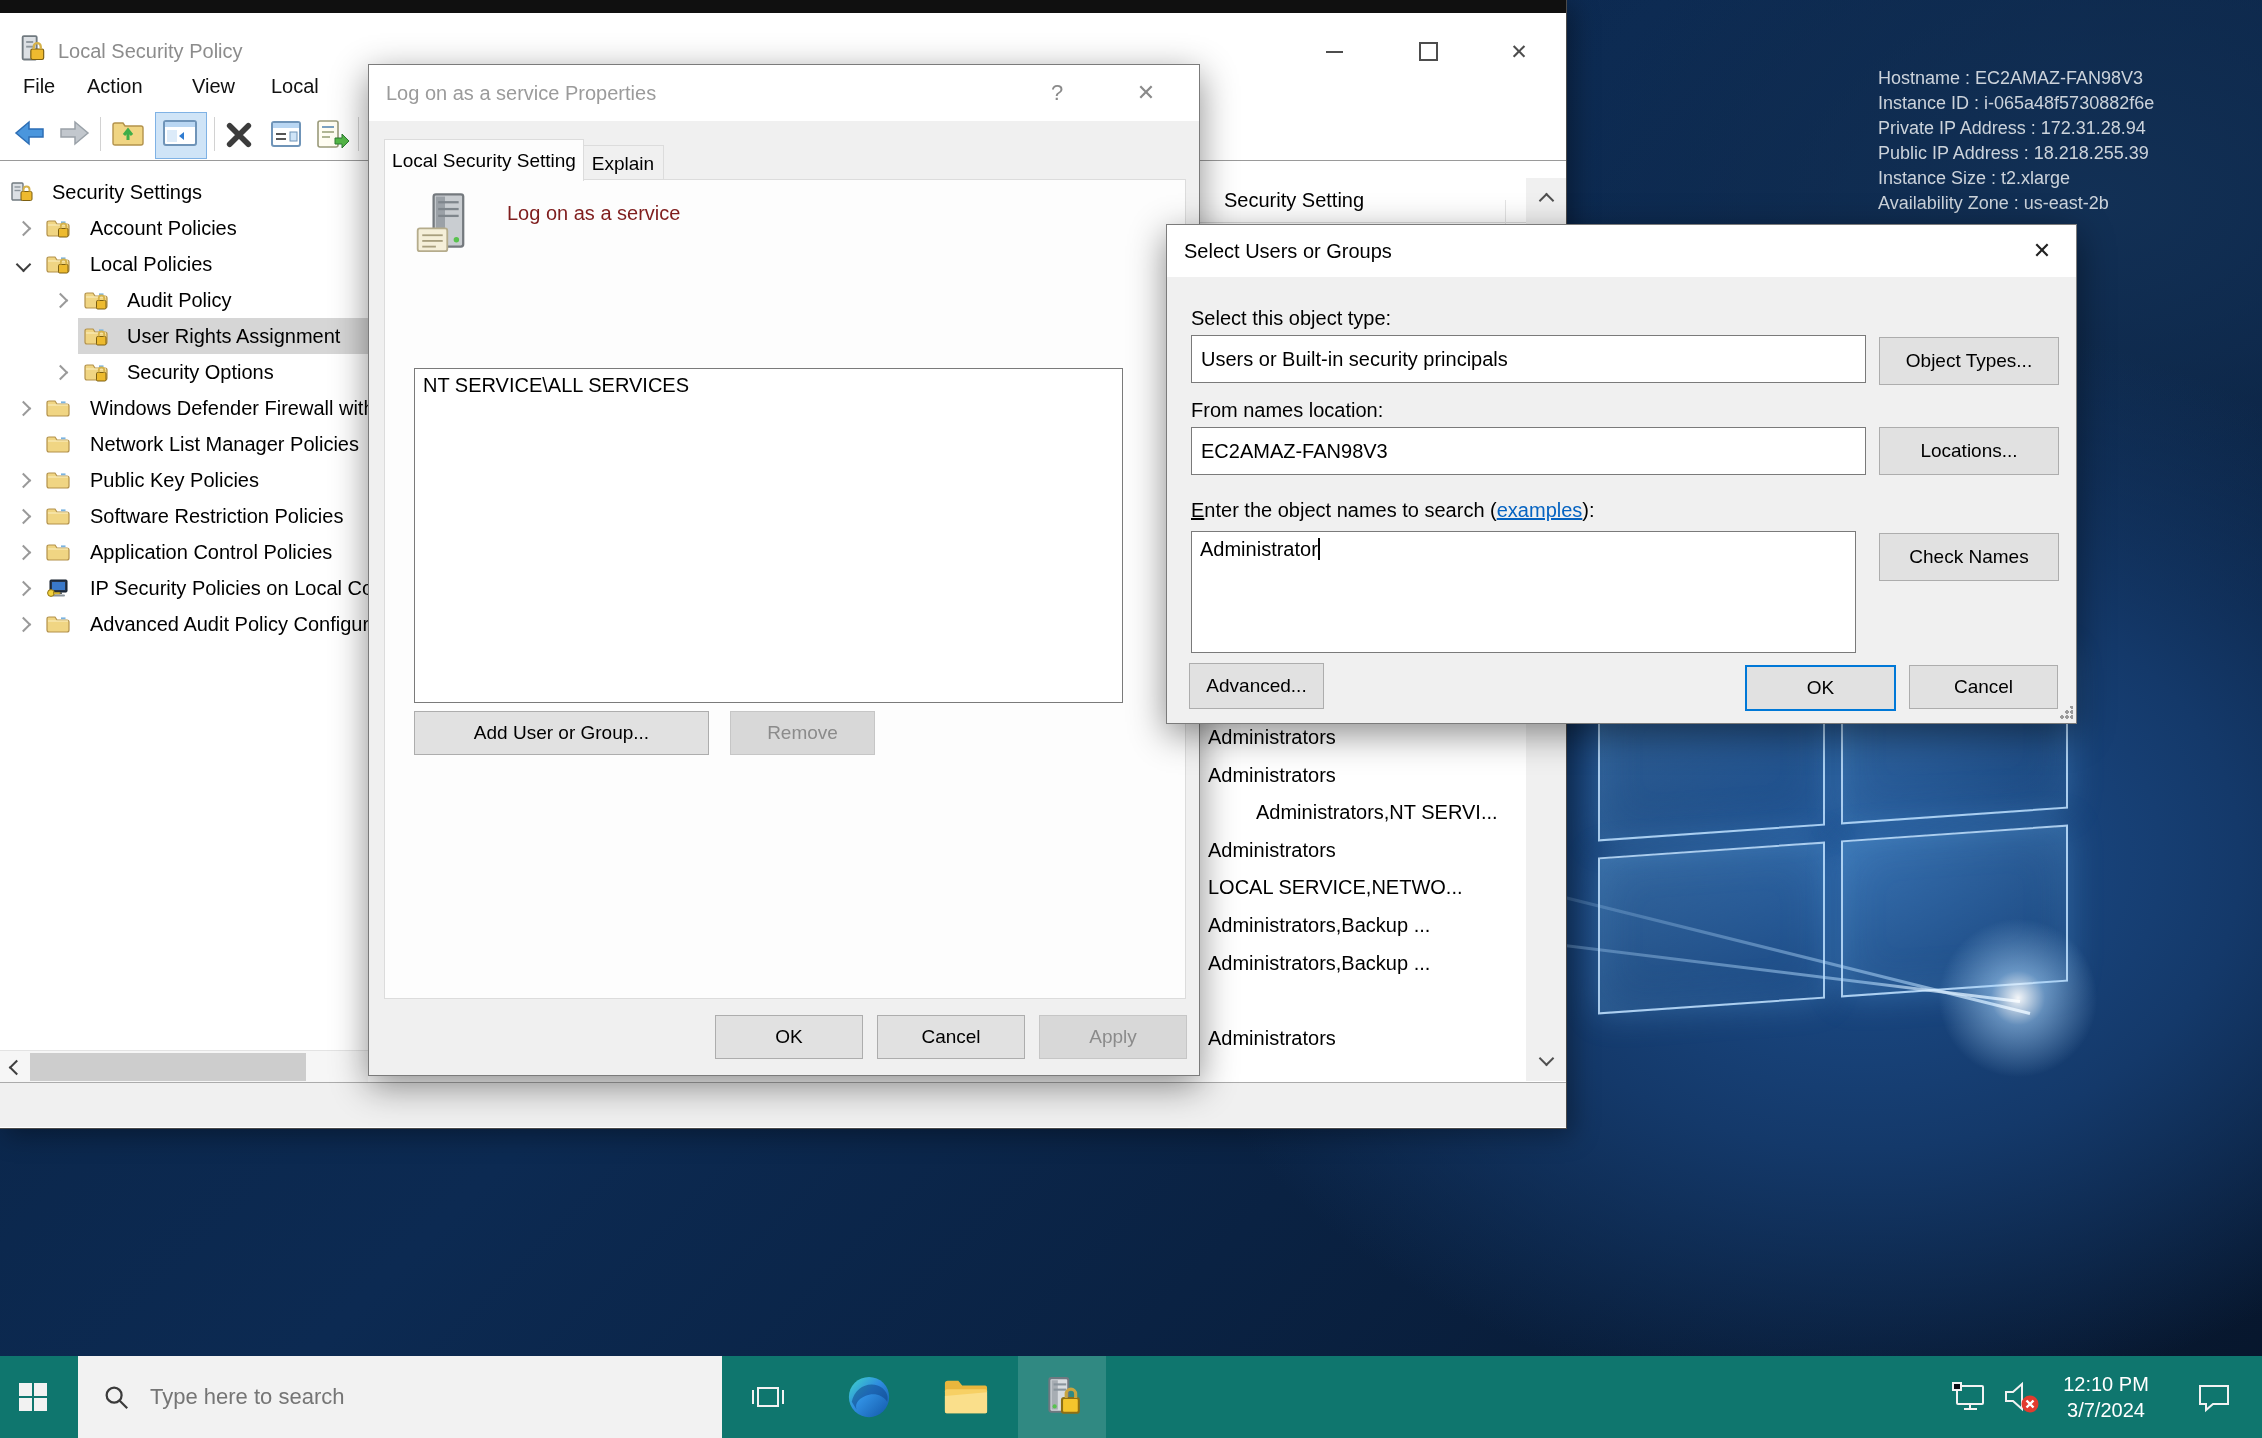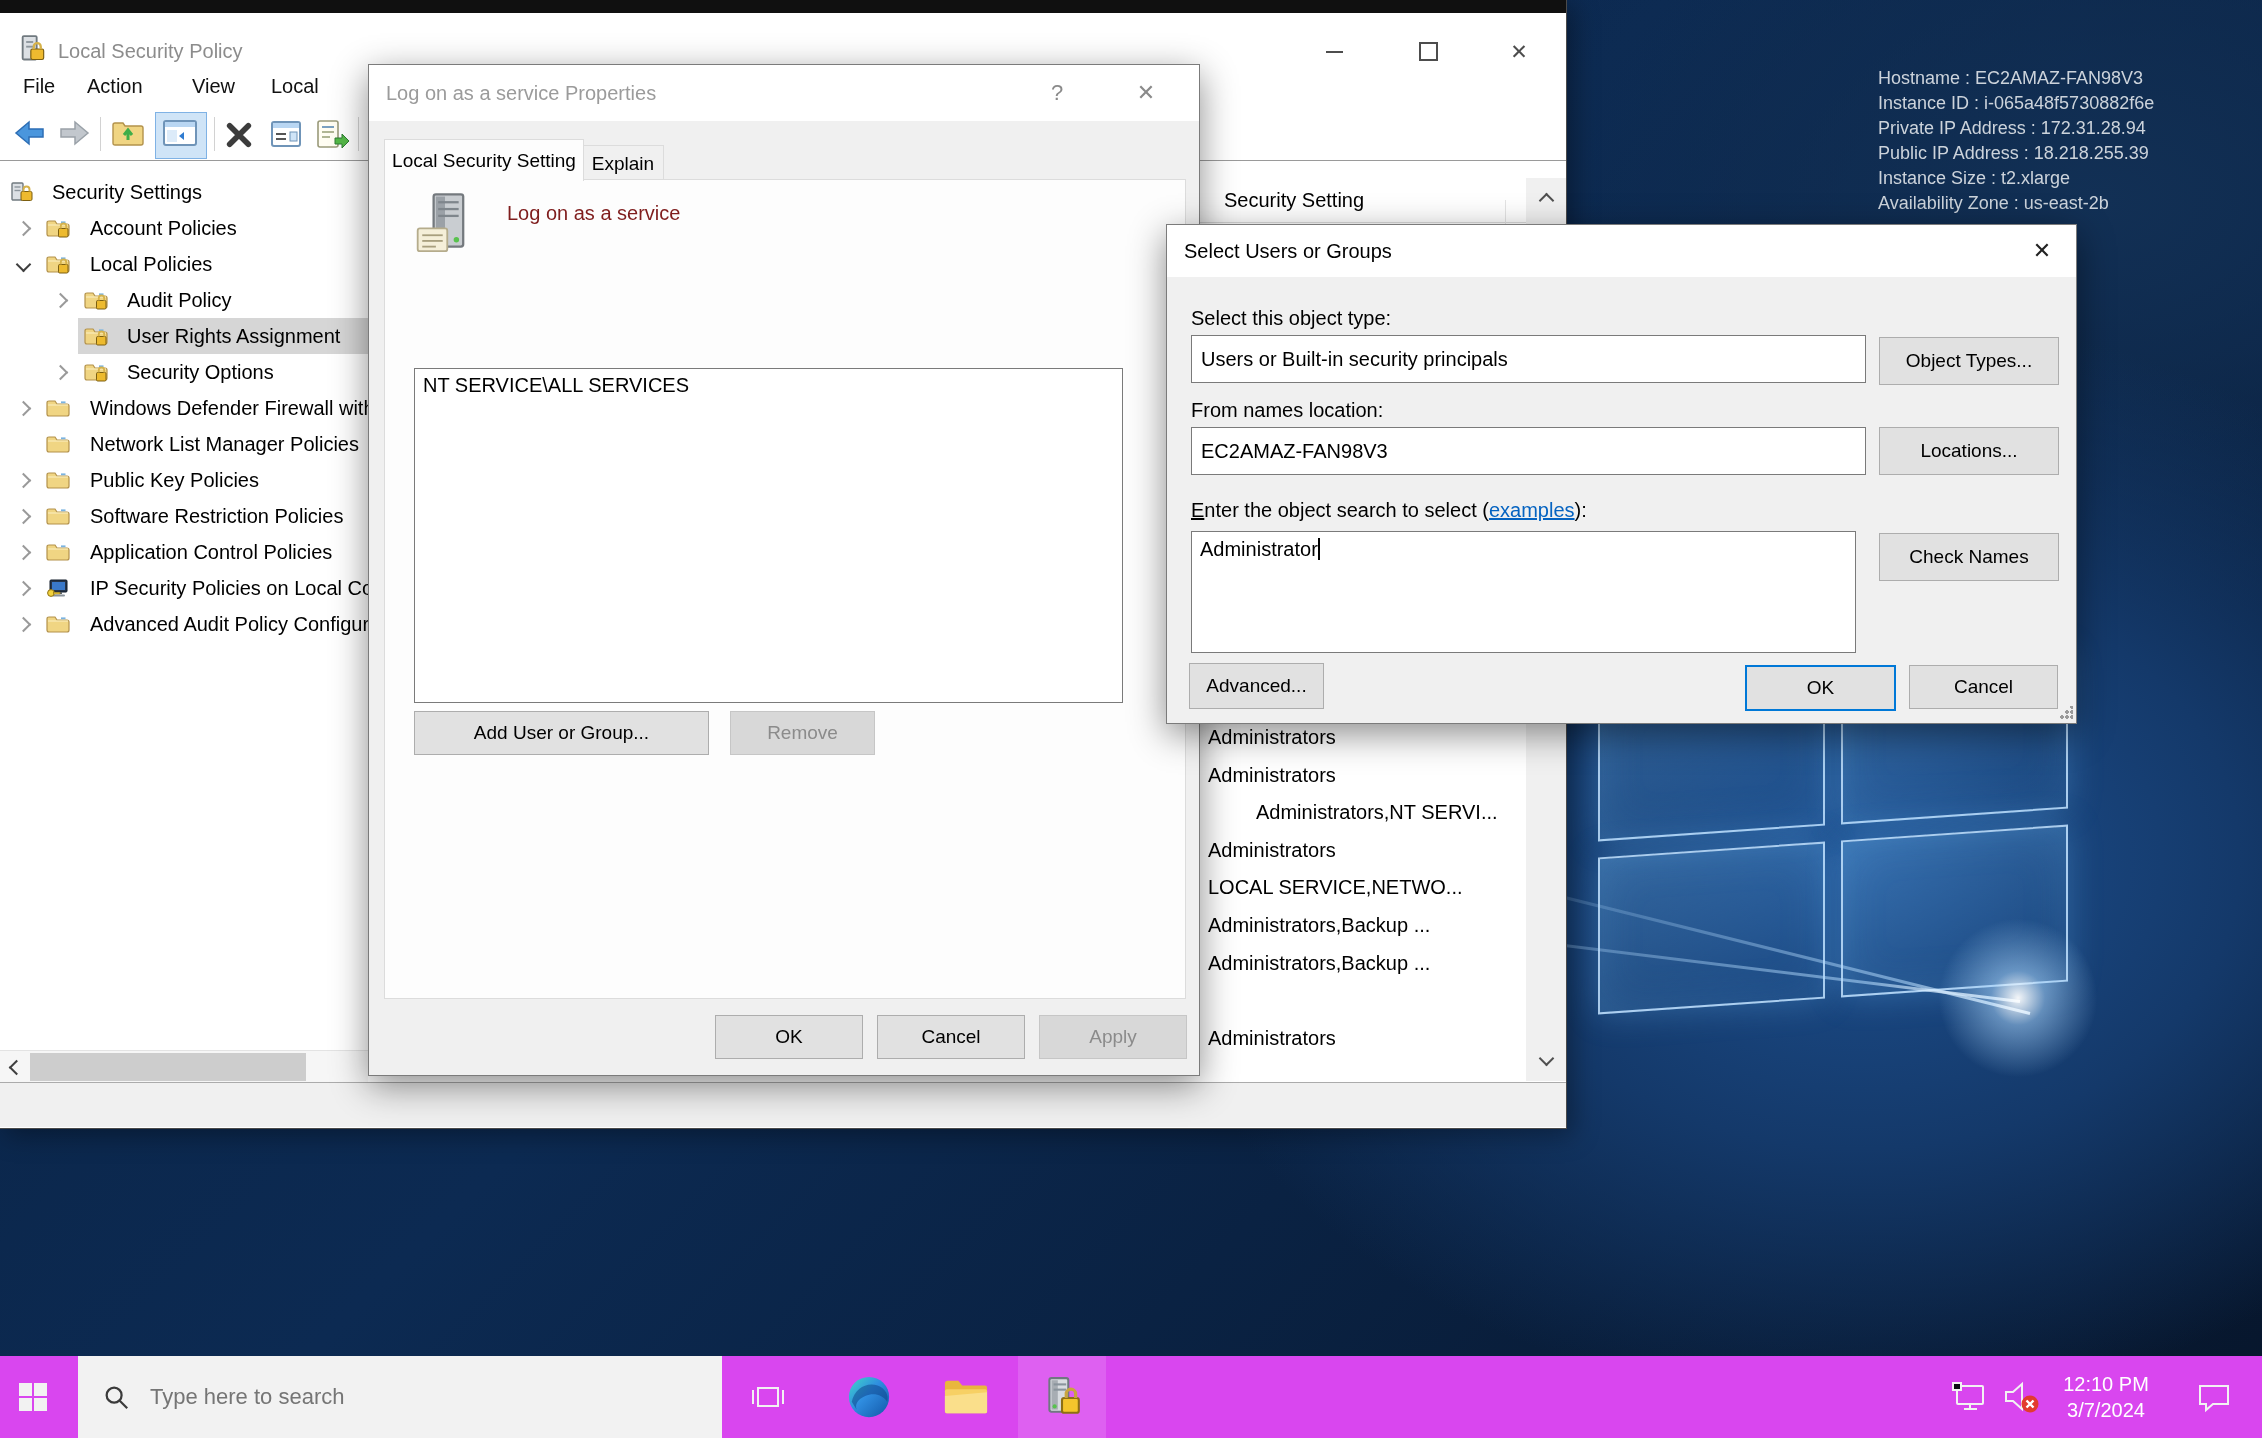--- a/index.html
+++ b/index.html
@@ -137,21 +137,21 @@
   .sd-cancel{left:742px;top:440px;width:147px;height:42px;}
   .grip{position:absolute;right:3px;bottom:3px;width:14px;height:14px;
     background:radial-gradient(circle at 3px 11px,#9a9a9a 1.6px,transparent 2px),
                radial-gradient(circle at 8px 11px,#9a9a9a 1.6px,transparent 2px),
                radial-gradient(circle at 13px 11px,#9a9a9a 1.6px,transparent 2px),
                radial-gradient(circle at 8px 6px,#9a9a9a 1.6px,transparent 2px),
                radial-gradient(circle at 13px 6px,#9a9a9a 1.6px,transparent 2px),
                radial-gradient(circle at 13px 1px,#9a9a9a 1.6px,transparent 2px);}
 
   
-  .taskbar{left:0;top:1356px;width:2262px;height:82px;background:#d946ef;z-index:50;}
+  .taskbar{left:0;top:1356px;width:2262px;height:82px;background:#0f766e;z-index:50;}
   .tb-item{position:absolute;top:0;height:82px;display:flex;align-items:center;justify-content:center;}
   .start{left:0;width:66px;}
   .searchbox{position:absolute;left:78px;top:0;width:644px;height:82px;background:#f2f2f2;
     display:flex;align-items:center;}
   .searchbox svg{margin-left:24px;}
   .searchbox input{border:none;outline:none;background:transparent;font-size:22px;color:#4d4d4d;
     margin-left:18px;width:480px;font-family:"Liberation Sans",sans-serif;}
   .taskview{left:742px;width:52px;}
   .edge{left:840px;width:58px;}
   .explorer{left:936px;width:60px;}
@@ -471,21 +471,21 @@
     <span class="sel-close">✕</span>
   </div>
   <span class="lbl sd-lbl1">Select this object type:</span>
   <div class="field sd-field1">Users or Built-in security principals</div>
   <div class="btn sd-objtypes">Object Types...</div>
 
   <span class="lbl sd-lbl2">From names location:</span>
   <div class="field sd-field2">EC2AMAZ-FAN98V3</div>
   <div class="btn sd-locations">Locations...</div>
 
-  <span class="lbl sd-lbl3"><span class="ak">E</span><span>nter the object search to select (</span><a>examples</a><span>):</span></span>
+  <span class="lbl sd-lbl3"><span class="ak">E</span><span>nter the object names to search (</span><a>examples</a><span>):</span></span>
   <div class="abs sd-names"><span>Administrator</span><span class="caret"></span></div>
   <div class="btn sd-check">Check Names</div>
 
   <div class="btn sd-advanced">Advanced...</div>
   <div class="btn default sd-ok">OK</div>
   <div class="btn sd-cancel">Cancel</div>
   <div class="grip"></div>
 </div>
 
 <div class="abs taskbar">

